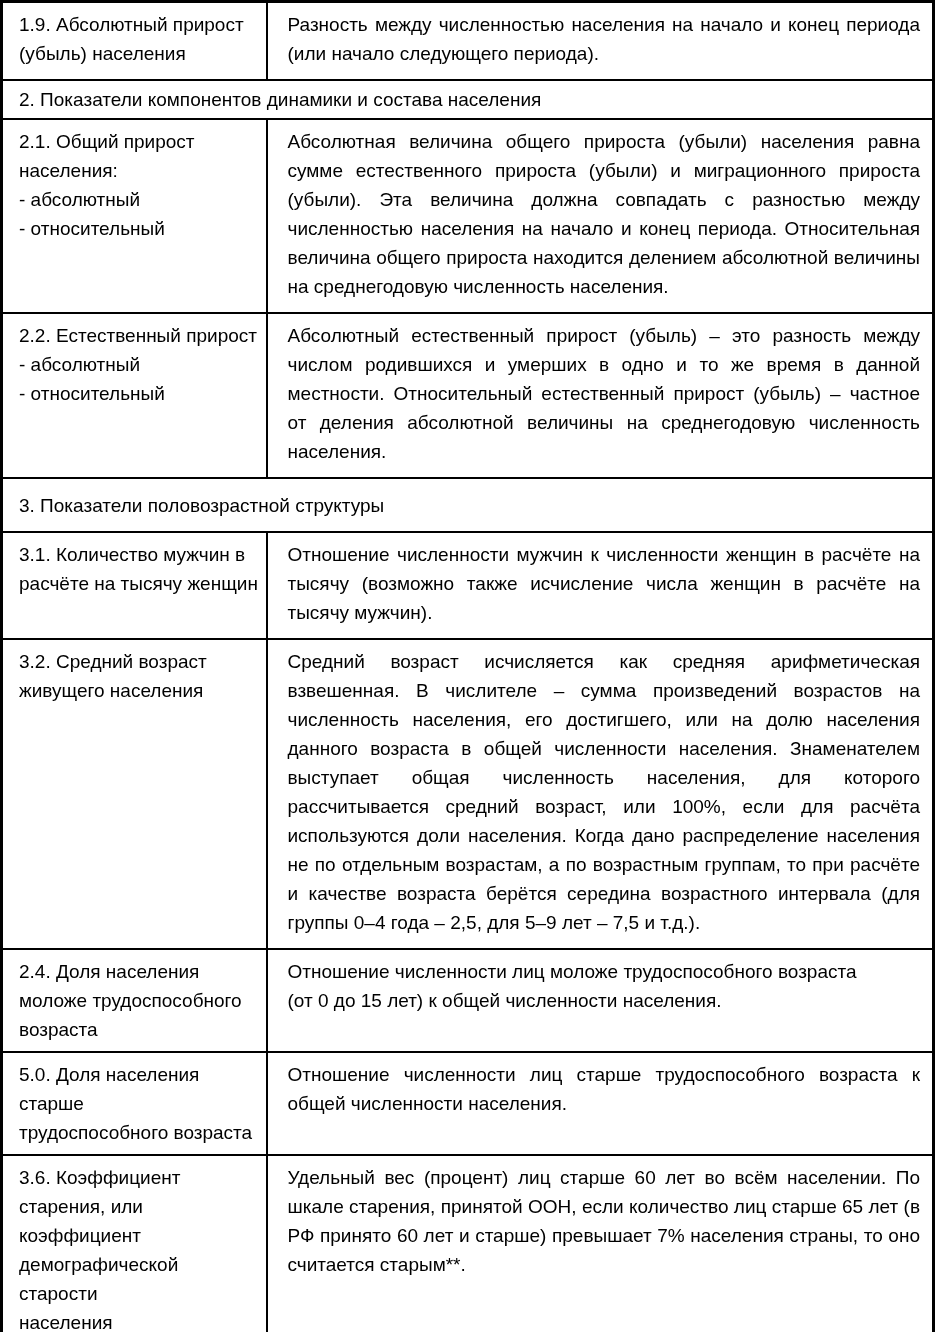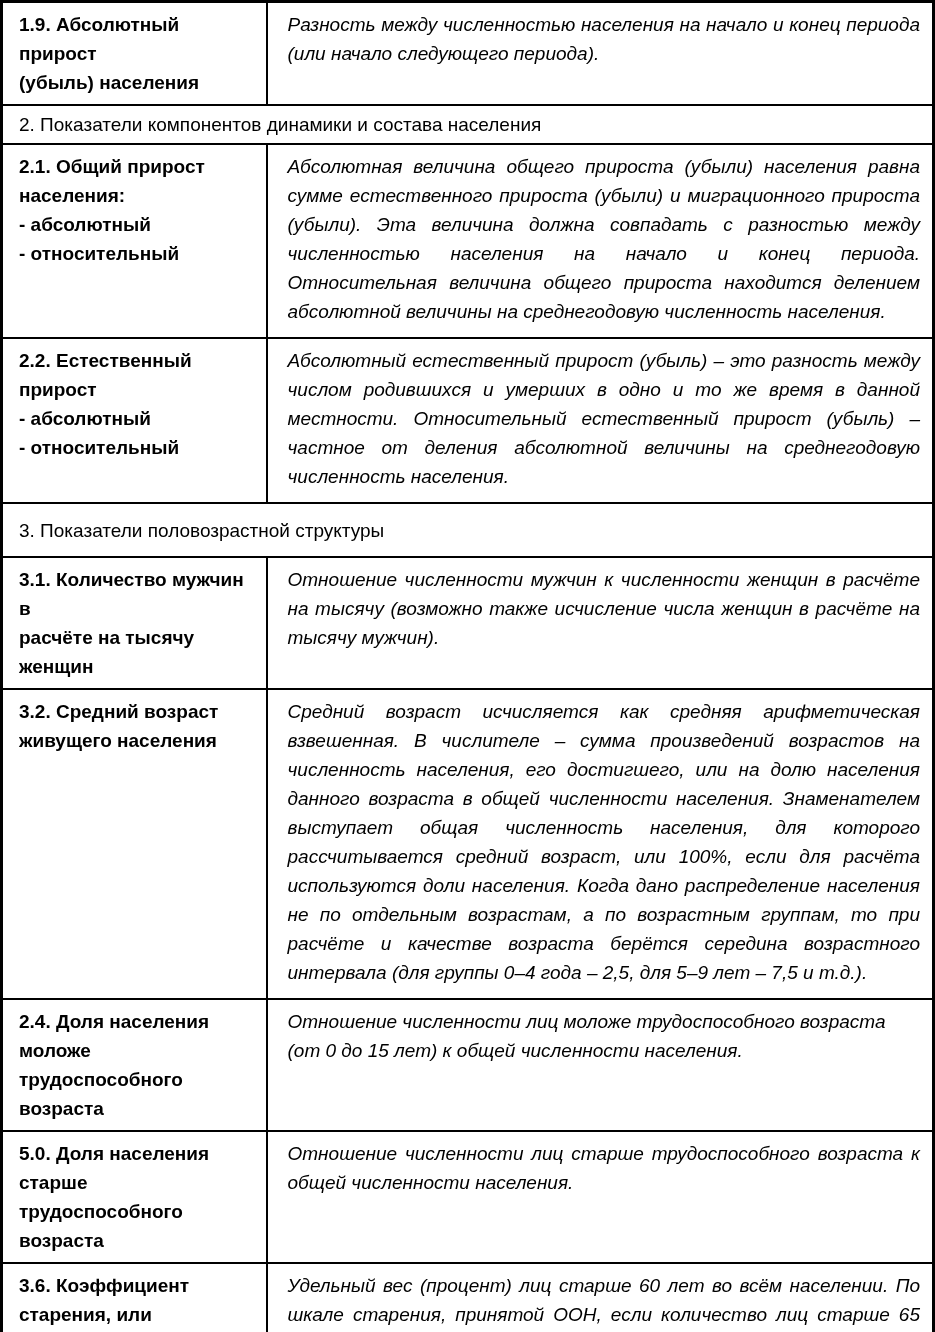--- a/index.html
+++ b/index.html
@@ -30,28 +30,26 @@
   }
   col.c1 { width: 265px; }
   td {
     border: 2px solid var(--border);
     vertical-align: top;
     overflow: hidden;
   }
   td.term {
     padding: 7px 6px 7px 16px;
     white-space: pre-line;
-    font-weight: bold;
   }
   td.def {
     padding: 7px 12px 11px 20px;
     text-align: justify;
     white-space: pre-line;
     hyphens: auto;
-    font-style: italic;
     -webkit-hyphens: auto;
   }
   tr.section td {
     padding: 4px 12px 4px 16px;
     vertical-align: middle;
   }
   
   table.tbl tr:nth-child(1)  { height: 69px;  }
   table.tbl tr:nth-child(2)  { height: 38px;  }
   table.tbl tr:nth-child(3)  { height: 188px; }

